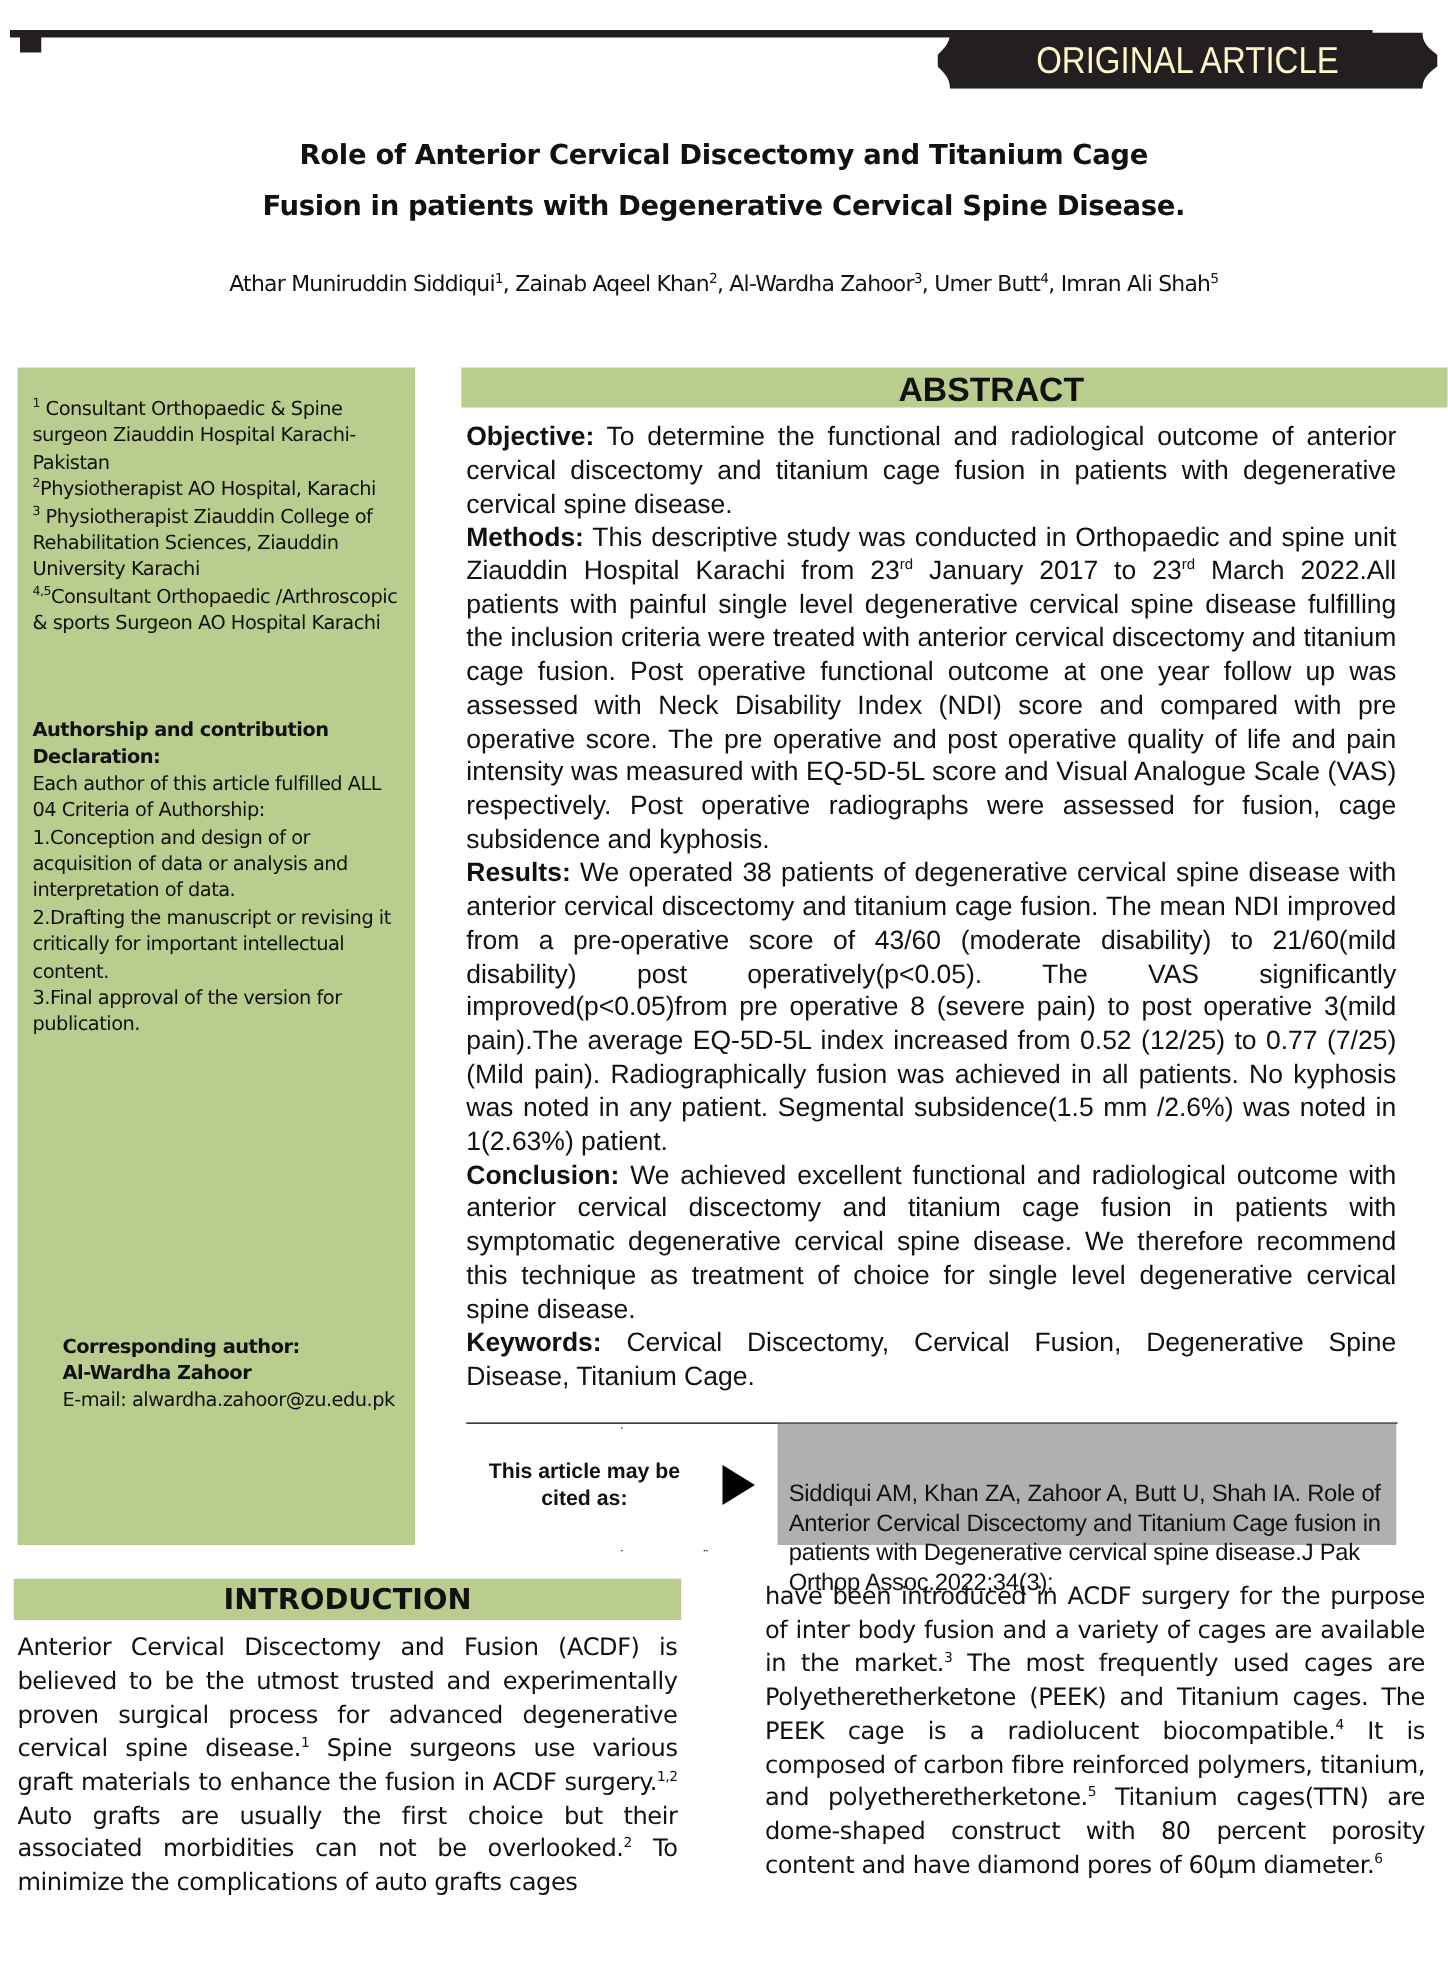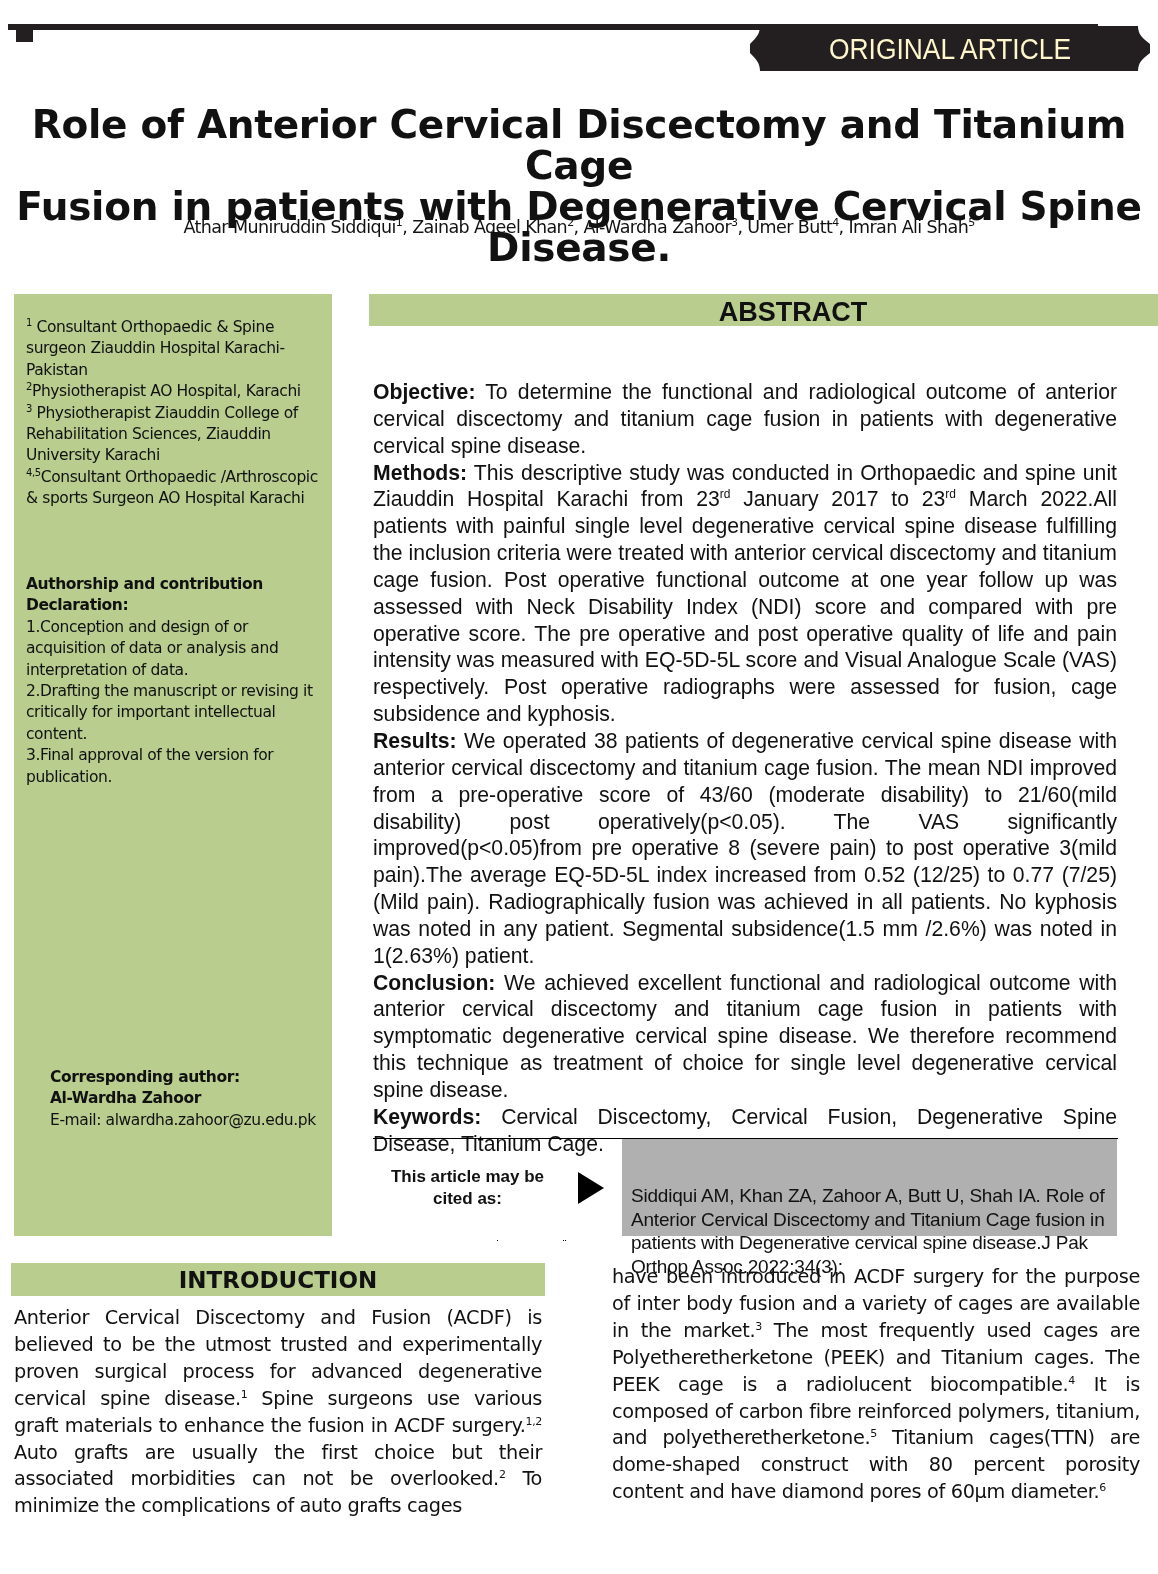--- a/index.html
+++ b/index.html
@@ -18,21 +18,21 @@
     position: absolute; left: 750px; top: 26px; width: 400px; height: 45px;
   }
   .badge svg { position: absolute; left: 0; top: 0; }
   .badge-text {
     position: absolute; left: 0; top: 0; width: 400px; height: 45px; line-height: 45px;
     text-align: center; color: #fff6cc; font-family: "Liberation Sans", sans-serif;
     font-size: 30px; letter-spacing: 0px; transform: scaleX(0.88);
   }
   .title {
     position: absolute; left: 10px; top: 104px; width: 1138px; text-align: center;
-    font-family: "DejaVu Sans", sans-serif; font-weight: bold; font-size: 39px; line-height: 41px;
+    font-family: "DejaVu Sans", sans-serif; font-weight: bold; font-size: 22px; line-height: 41px;
     letter-spacing: -0.3px;
   }
   .authors {
     position: absolute; left: 0; top: 216px; width: 1158px; text-align: center;
     font-family: "DejaVu Sans", sans-serif; font-size: 17.5px; letter-spacing: -0.6px;
   }
   .authors sup { font-size: 11px; }
 
   
   .sidebar {
@@ -47,21 +47,20 @@
 
   
   .abs-head {
     position: absolute; left: 369px; top: 294px; width: 752px; height: 32px; background: #b8cd8e;
     text-align: center; font-family: "Liberation Sans", sans-serif; font-weight: bold; font-size: 27px; line-height: 36px; padding-left: 48px;
   }
   .abs-body {
     position: absolute; left: 373px; top: 337px; width: 744px;
     font-family: "Liberation Sans", sans-serif; font-size: 21.2px; line-height: 26.85px;
     text-align: justify;
-    margin-top: 42px;
   }
   .abs-body p { margin: 0; }
   .abs-body sup { font-size: 12px; line-height: 0; }
   .abs-label { font-weight: bold; }
 
   
   .cite-rule { position: absolute; left: 373px; top: 1138px; width: 745px; height: 1px; background: #000; }
   .cite-label {
     position: absolute; left: 380px; top: 1166px; width: 175px; text-align: center;
     font-family: "Liberation Sans", sans-serif; font-weight: bold; font-size: 17px; line-height: 22px;
@@ -118,20 +117,21 @@
 <div class="sidebar">
   <div class="sb-text sb-aff">
     <div><sup>1</sup><span> Consultant Orthopaedic &amp; Spine surgeon Ziauddin Hospital Karachi-Pakistan</span></div>
     <div><sup>2</sup><span>Physiotherapist AO Hospital, Karachi</span></div>
     <div><sup>3</sup><span> Physiotherapist Ziauddin College of Rehabilitation Sciences, Ziauddin University Karachi</span></div>
     <div><sup>4,5</sup><span>Consultant Orthopaedic /Arthroscopic &amp; sports Surgeon AO Hospital Karachi</span></div>
   </div>
 
   <div class="sb-text sb-auth">
     <div class="bold">Authorship and contribution Declaration:</div>
+    <div>Each author of this article fulfilled ALL 04 Criteria of Authorship:</div>
     <div>1.Conception and design of or acquisition of data or analysis and interpretation of data.</div>
     <div>2.Drafting the manuscript or revising it critically for important intellectual content.</div>
     <div>3.Final approval of the version for publication.</div>
   </div>
 
   <div class="sb-text sb-corr">
     <div class="bold">Corresponding author:</div>
     <div class="bold">Al-Wardha Zahoor</div>
     <div><span>E-mail: </span><span>alwardha.zahoor@zu.edu.pk</span></div>
   </div>

